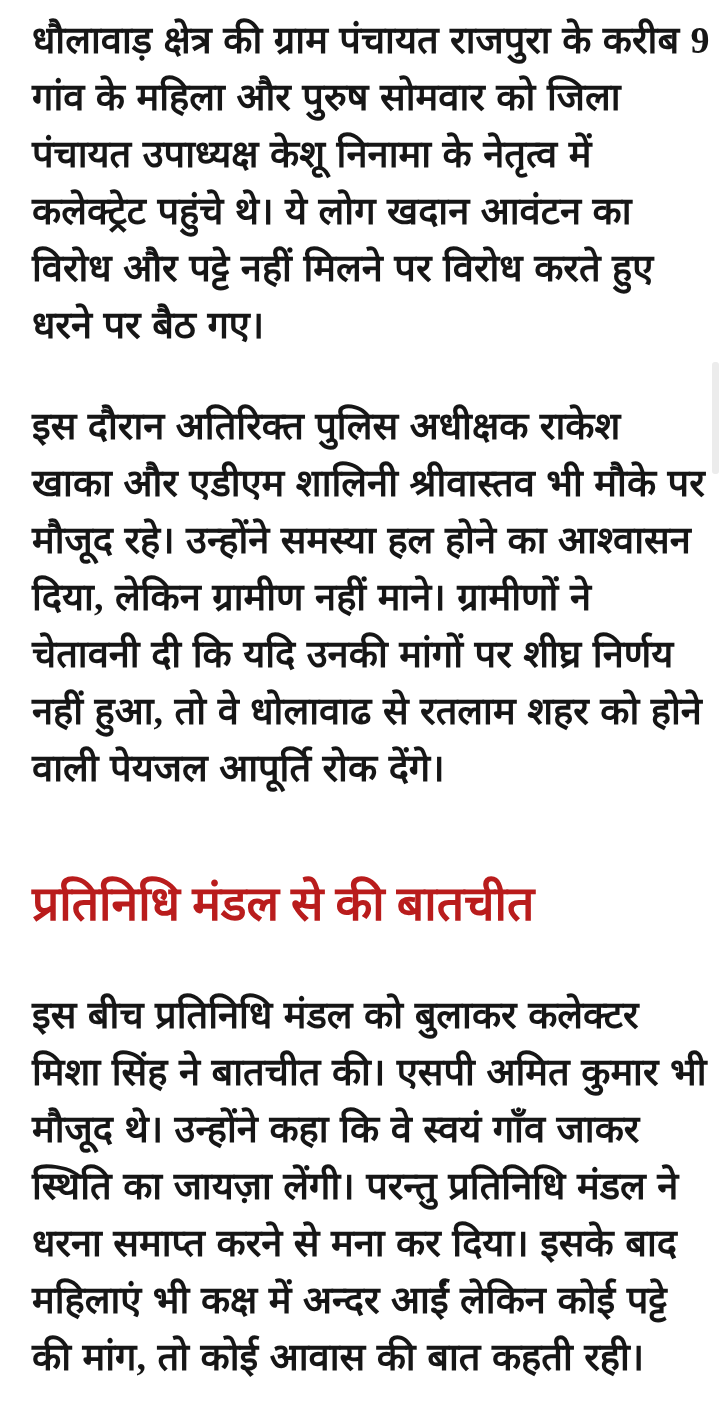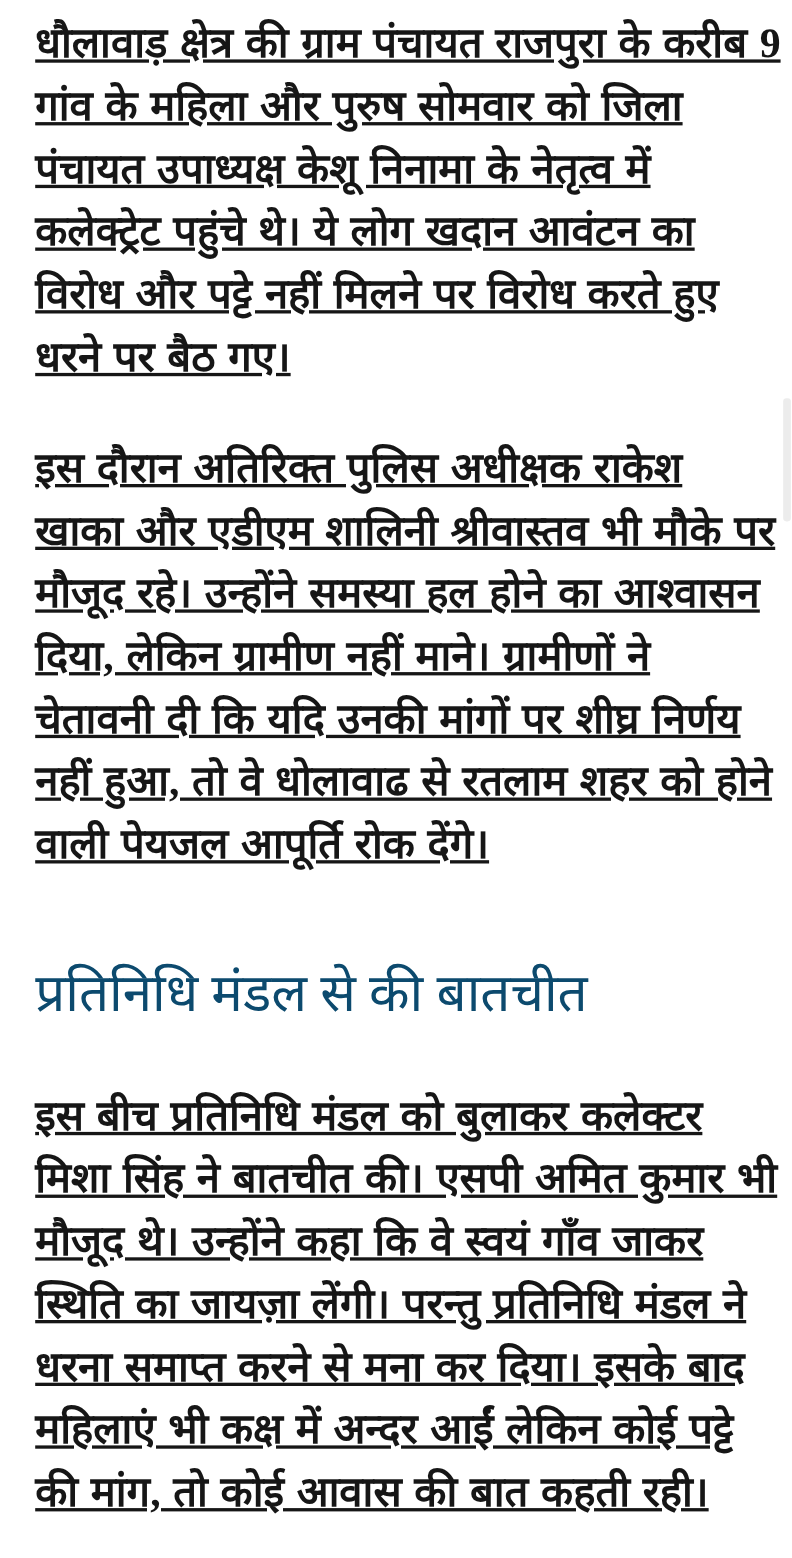--- a/index.html
+++ b/index.html
@@ -15,28 +15,27 @@
       padding: 12px 10px 0 32px;
       color: #161616;
     }
     .para {
       font-size: 38px;
       line-height: 57px;
       font-weight: 700;
       margin: 0 0 44px 0;
       word-spacing: 2px;
       text-align: left;
-      text-decoration: underline;
     }
     .subhead {
       font-size: 48px;
       line-height: 70px;
-      font-weight: 400;
+      font-weight: 700;
       margin: 72px 0 48px 0;
-      color: #0c4a6e;
+      color: #b91c1c;
     }
     .scrollbar-thumb {
       position: absolute;
       top: 362px;
       right: 1px;
       width: 7px;
       height: 112px;
       border-radius: 3px;
       background: #ececec;
     }

